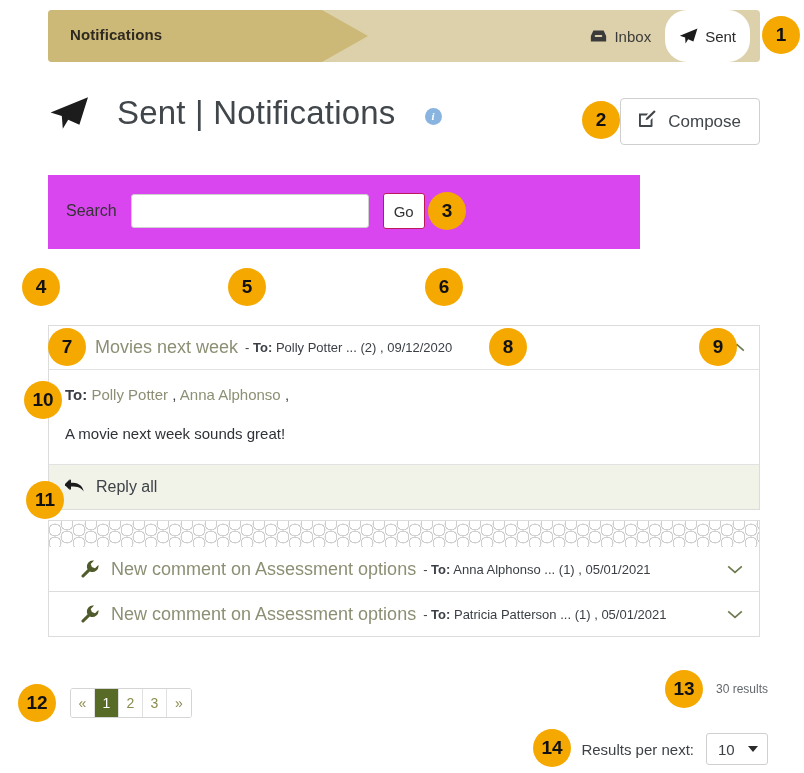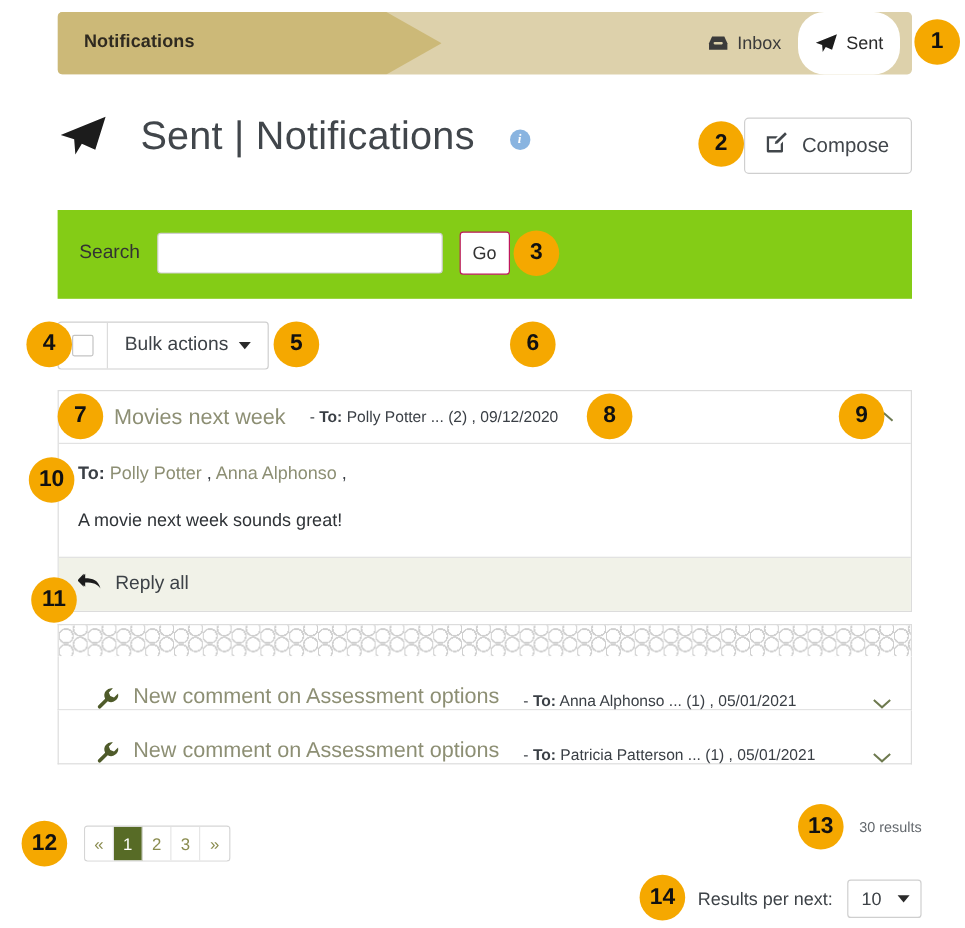--- a/index.html
+++ b/index.html
@@ -113,22 +113,22 @@
     border-radius: 4px;
     font-size: 17px;
     color: #41464b;
     cursor: pointer;
   }
 
   
   .search-panel {
     position: absolute;
     left: 48px; top: 175px;
-    width: 712px; height: 74px;
-    background: #84cc16;
+    width: 592px; height: 74px;
+    background: #d946ef;
   }
   .search-row {
     position: absolute;
     left: 18px; top: 18px;
     display: flex;
     align-items: center;
     gap: 14px;
   }
   .search-label {
     font-size: 16px;
@@ -258,21 +258,21 @@
   }
   .msg-subject {
     font-size: 18px;
     color: #8d8f74;
     font-weight: 400;
     white-space: nowrap;
   }
   .msg-meta {
     font-size: 13px;
     color: #3a3f45;
-    margin-left: 20px;
+    margin-left: 7px;
     white-space: nowrap;
   }
   .msg-meta .to-lbl { font-weight: bold; }
   .chev {
     margin-left: auto;
     color: #6e7a4f;
     font-size: 15px;
     line-height: 1;
     display: flex;
     align-items: center;
@@ -327,21 +327,21 @@
       radial-gradient(circle at 18px 16px, transparent 5.2px, #cfcfcf 5.2px, #cfcfcf 6.4px, transparent 6.6px);
     background-size: 24px 26px, 24px 26px, 24px 26px, 24px 26px;
     background-repeat: repeat-x;
   }
   .row-item {
     border: 1px solid #dcdcdc;
     border-top: none;
     background: #fff;
     height: 45px;
     display: flex;
-    align-items: flex-end;
+    align-items: center;
     padding: 0 16px 0 32px;
     box-sizing: border-box;
     cursor: pointer;
   }
   .row-item .wr {
     margin-right: 11px;
     display: flex;
     align-items: center;
   }
   .row-subject {
@@ -486,29 +486,20 @@
 
 <div class="search-panel">
   <div class="search-row">
     <span class="search-label">Search</span>
     <input class="search-input" type="text" placeholder="" style="">
     <button class="go-btn">Go</button>
   </div>
 </div>
 
 <div class="controls">
-  <div class="bulk-group">
-    <div class="bulk-check-cell">
-      <div class="cbx"></div>
-    </div>
-    <div class="bulk-label">
-      <span>Bulk actions</span>
-      <span class="caret-dn"></span>
-    </div>
-  </div>
 </div>
 
 <div class="msg-list">
 
   <div class="msg-card">
     <div class="msg-head">
       <span class="env">
         <svg width="19" height="14" viewBox="0 0 20 15">
           <rect x="0.5" y="1" width="19" height="13" rx="1.5" fill="#4f5b2a"></rect>
           <path d="M1.2 2.2 L10 9.2 L18.8 2.2" stroke="#ffffff" stroke-width="1.6" fill="none"></path>

